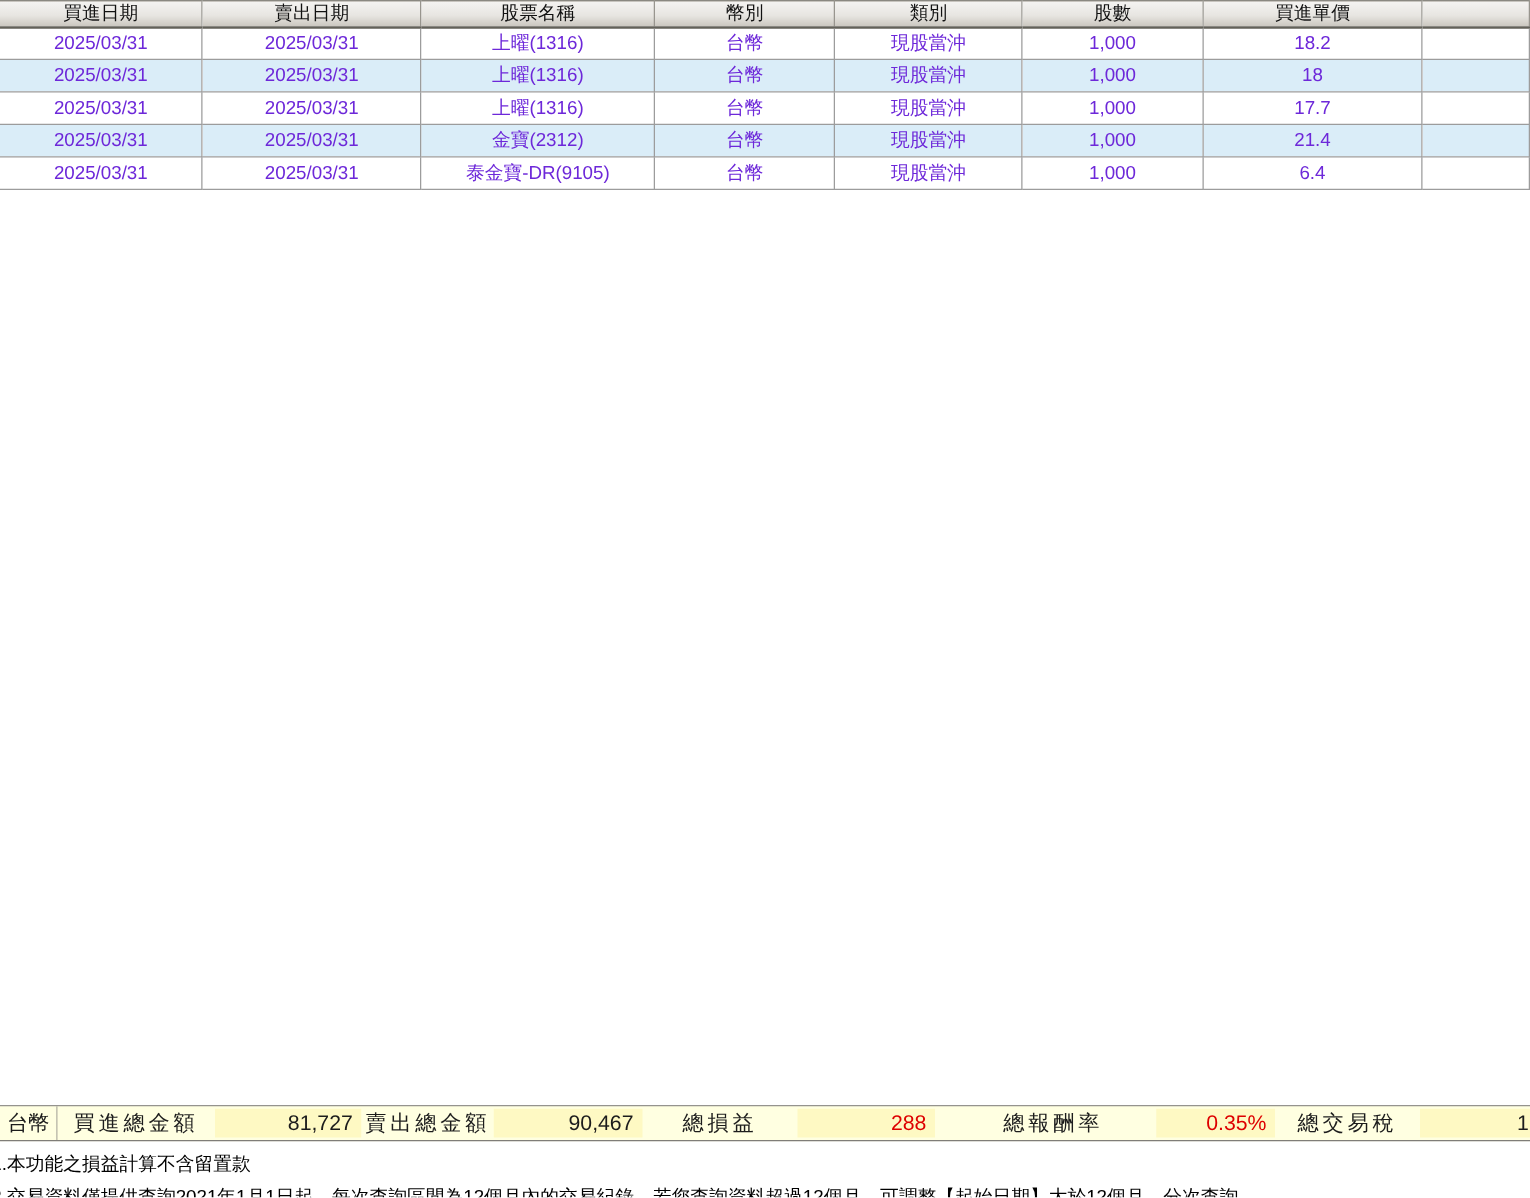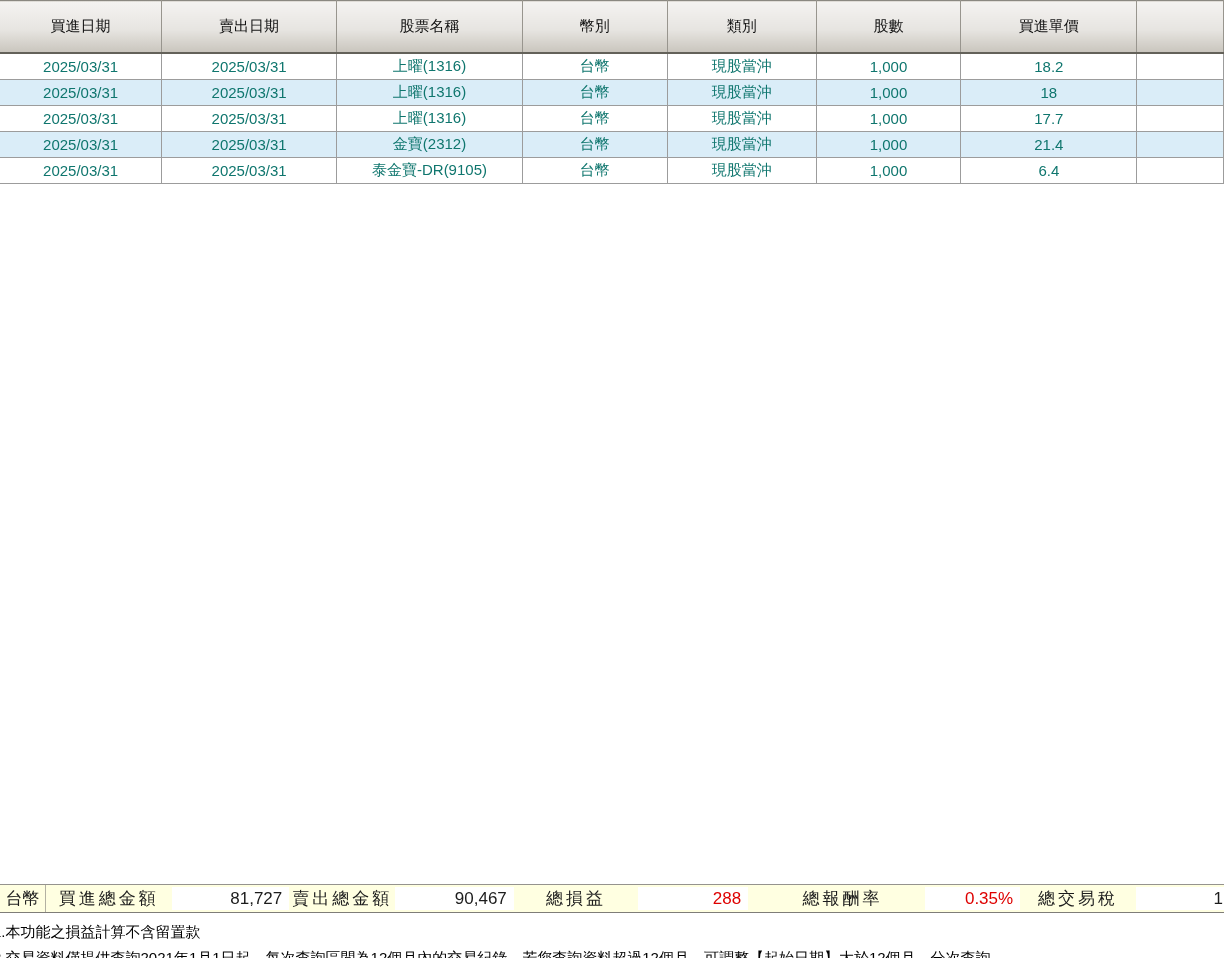--- a/index.html
+++ b/index.html
@@ -28,42 +28,42 @@
   table.grid col.c1 { width: 180px; }
   table.grid col.c2 { width: 190px; }
   table.grid col.c3 { width: 150px; }
   table.grid col.c4 { width: 154px; }
   table.grid col.c5 { width: 150px; }
   table.grid col.c6 { width: 181px; }
   table.grid col.c7 { width: 90px; }
 
   table.grid th {
     height: 21px;
-    padding: 16px;
+    padding: 0;
     font-weight: normal;
     font-size: 15px;
     color: #111;
     text-align: center;
     background: linear-gradient(to bottom, #f4f3f1 0%, #e7e5e1 55%, #c9c5bd 100%);
     border-top: 1px solid #8a8881;
     border-right: 1px solid #98958e;
     border-bottom: 2px solid #636159;
     overflow: hidden;
     white-space: nowrap;
   }
   table.grid th:first-child { border-left: none; }
 
   table.grid td {
     height: 26px;
     padding: 0 2px;
     text-align: center;
     vertical-align: middle;
     border-right: 1px solid #9c9c9c;
     border-bottom: 1px solid #9c9c9c;
-    color: #0f766e;
+    color: #6d28d9;
     background: #ffffff;
     overflow: hidden;
     white-space: nowrap;
   }
   table.grid td:first-child { border-left: none; }
   table.grid tr.alt td { background: #daedf8; }
 
   
   .summary {
     position: absolute;
@@ -90,21 +90,21 @@
     width: 47px;
     border-right: 1px solid #b3b1a2;
   }
   .sum-label { letter-spacing: 3px; } 
   .lbl-buy  { width: 128px; font-family: Liberation Mono, monospace; }
   .lbl-sell { width: 108px; }
   .lbl-pnl  { width: 127px; }
   .lbl-ror  { width: 151px; padding-left: 40px; }
   .lbl-tax  { width: 118px; border-radius: 12px; }
   .sum-value {
-    background: #ffffff;
+    background: #fef9c3;
     justify-content: flex-end;
     padding-right: 7px;
     margin: 2px 0;
   }
   .val-buy  { width: 120px; }
   .val-sell { width: 121px; }
   .val-pnl  { width: 112px; }
   .val-ror  { width: 97px; margin-left: 28px; }
   .val-tax  { width: 96px; }
   .neg-red { color: #de0000; }

